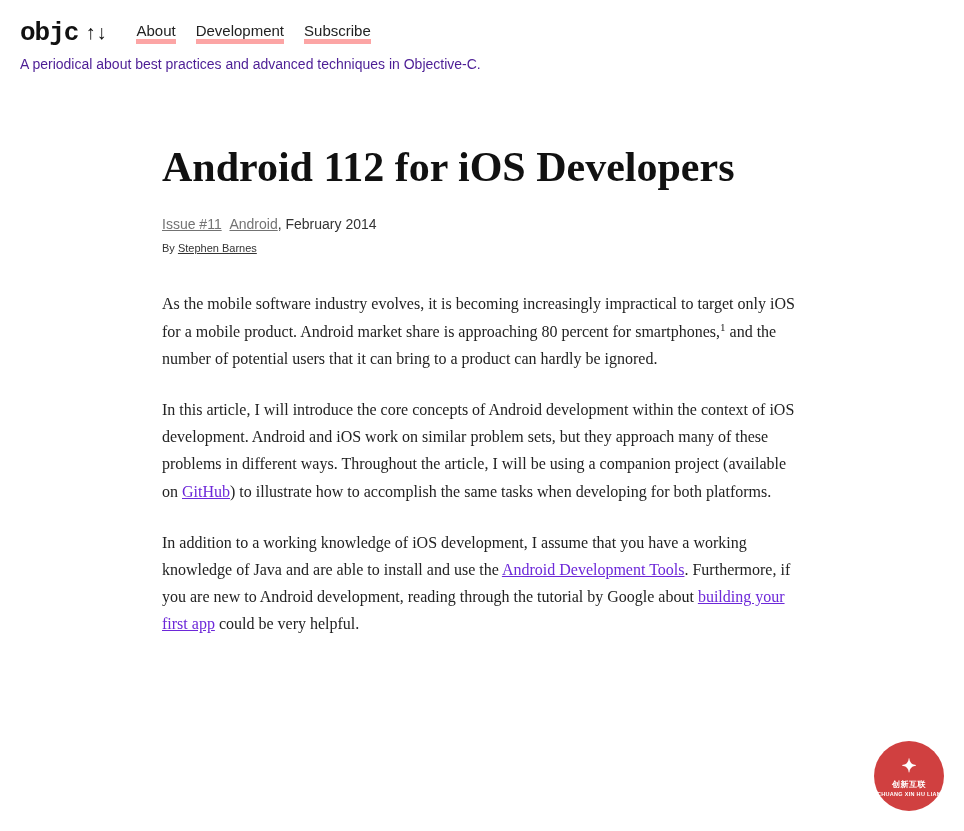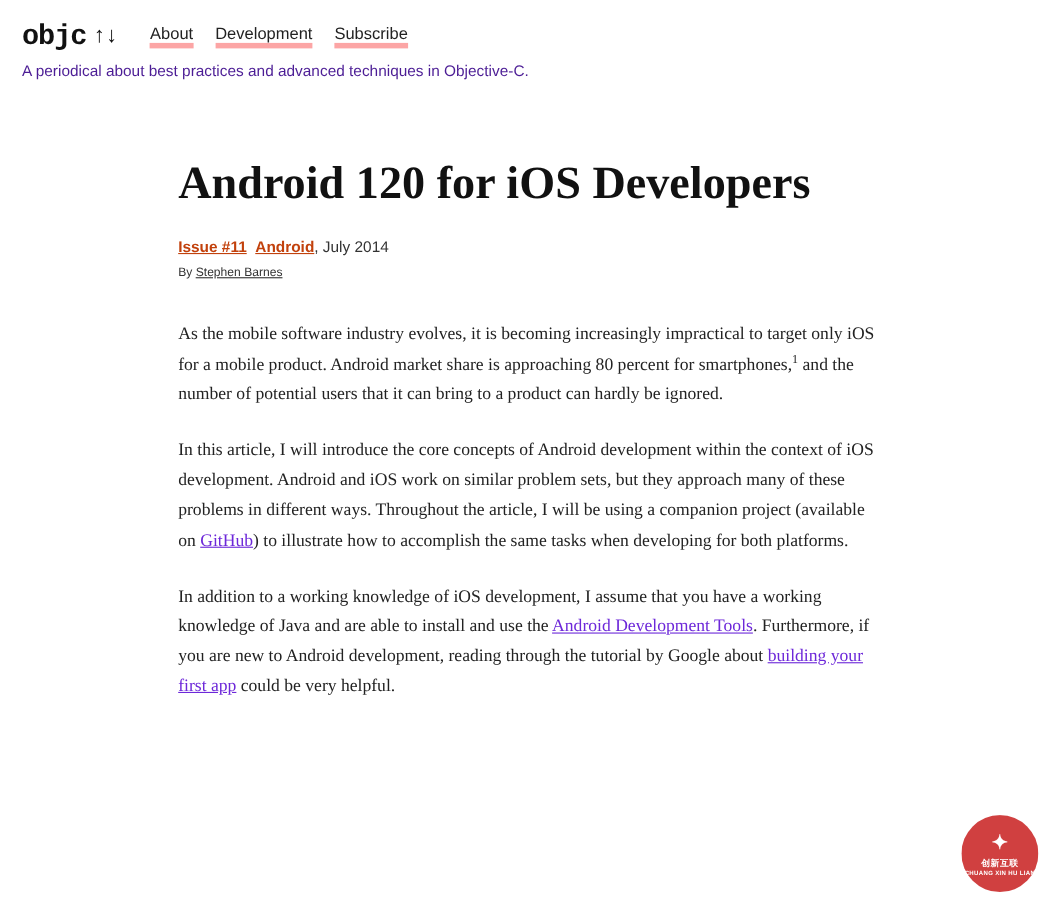--- a/index.html
+++ b/index.html
@@ -82,23 +82,22 @@
     }
 
     .article-meta {
       font-family: Arial, Helvetica, sans-serif;
       font-size: 14px;
       color: #333;
       margin-bottom: 10px;
     }
 
     .article-meta a {
-      color: #c2410c;
+      color: #737373;
       text-decoration: underline;
-      font-weight: bold;
     }
 
     .article-author {
       font-family: Arial, Helvetica, sans-serif;
       font-size: 11px;
       color: #333;
       margin-bottom: 36px;
     }
 
     .article-author a {
@@ -161,24 +160,24 @@
     <nav>
       <a href="#">About</a>
       <a href="#">Development</a>
       <a href="#">Subscribe</a>
     </nav>
   </div>
   <p class="tagline">A periodical about best practices and advanced techniques in Objective-C.</p>
 </header>
 
 <main>
-  <h1 class="article-title">Android 120 for iOS Developers</h1>
+  <h1 class="article-title">Android 112 for iOS Developers</h1>
 
   <div class="article-meta">
-    <a href="#"><span>Issue #11</span></a>&nbsp;&nbsp;<a href="#"><span>Android</span></a><span>, July 2014</span>
+    <a href="#"><span>Issue #11</span></a>&nbsp;&nbsp;<a href="#"><span>Android</span></a><span>, February 2014</span>
   </div>
 
   <div class="article-author">
     <span>By </span><a href="#"><span>Stephen Barnes</span></a>
   </div>
 
   <div class="article-body">
     <p>
       As the mobile software industry evolves, it is becoming increasingly impractical to target only iOS for a mobile product. Android market share is approaching 80 percent for smartphones,<sup>1</sup> and the number of potential users that it can bring to a product can hardly be ignored.
     </p>

